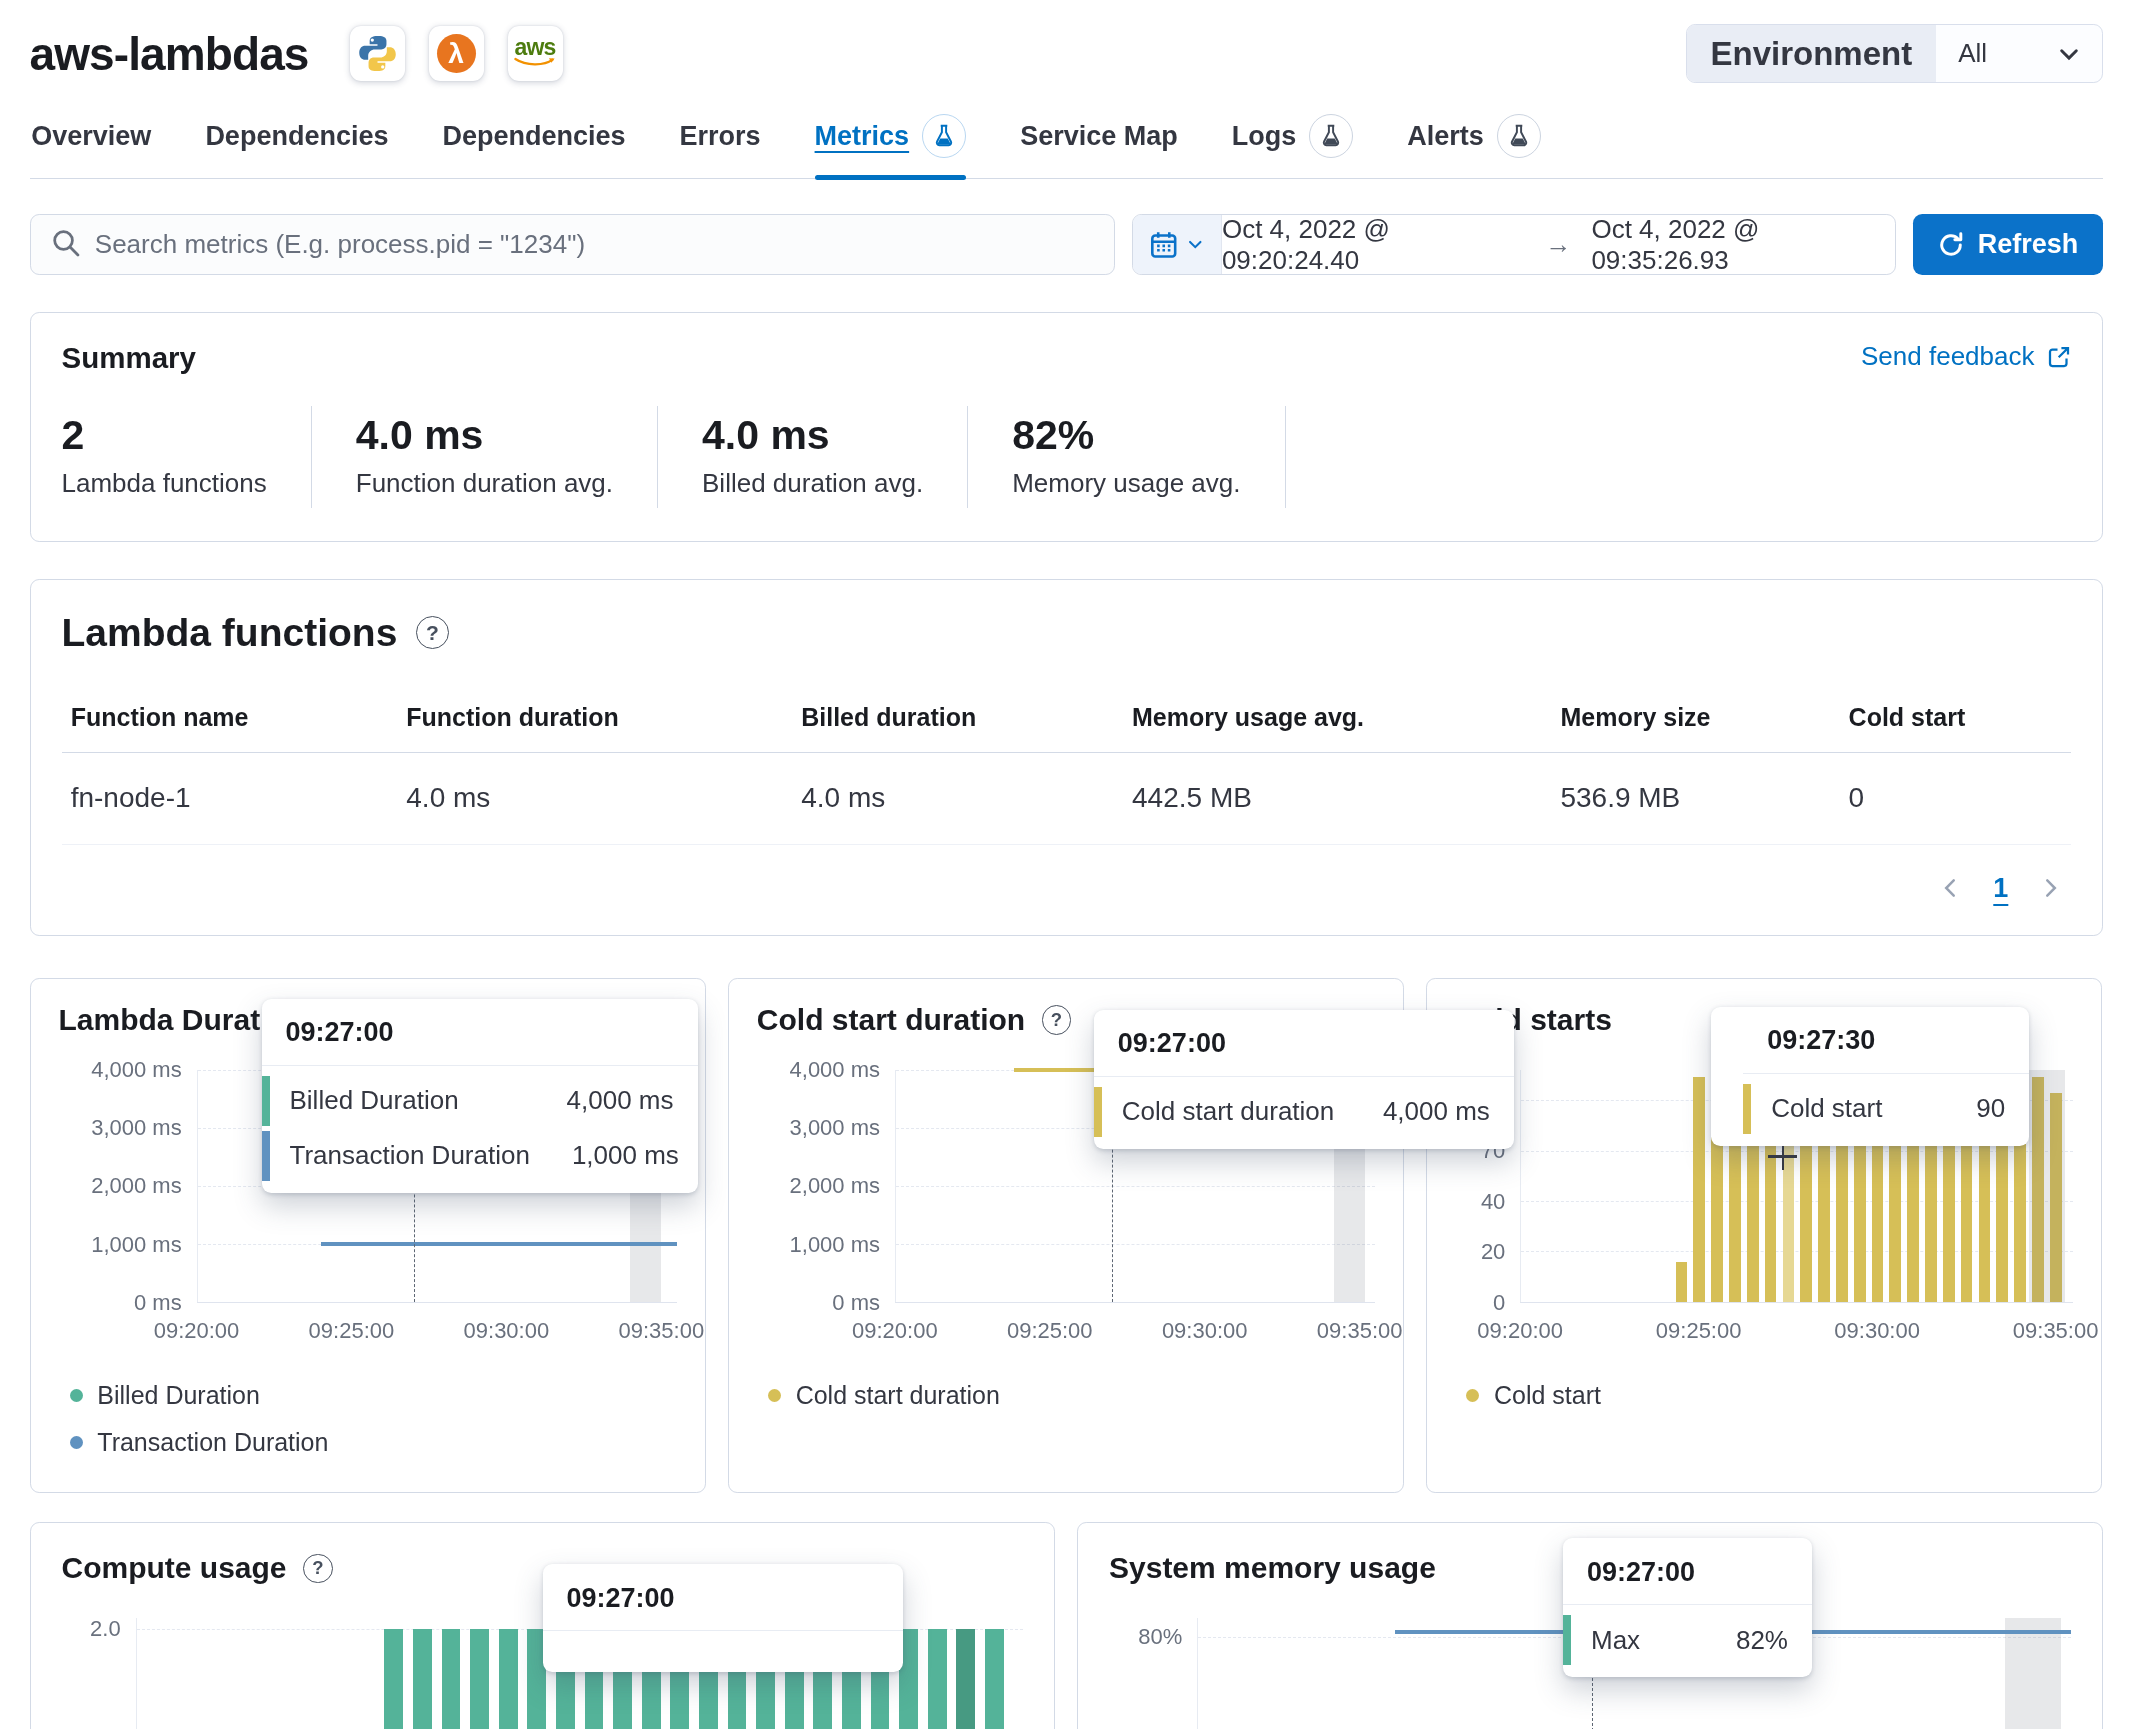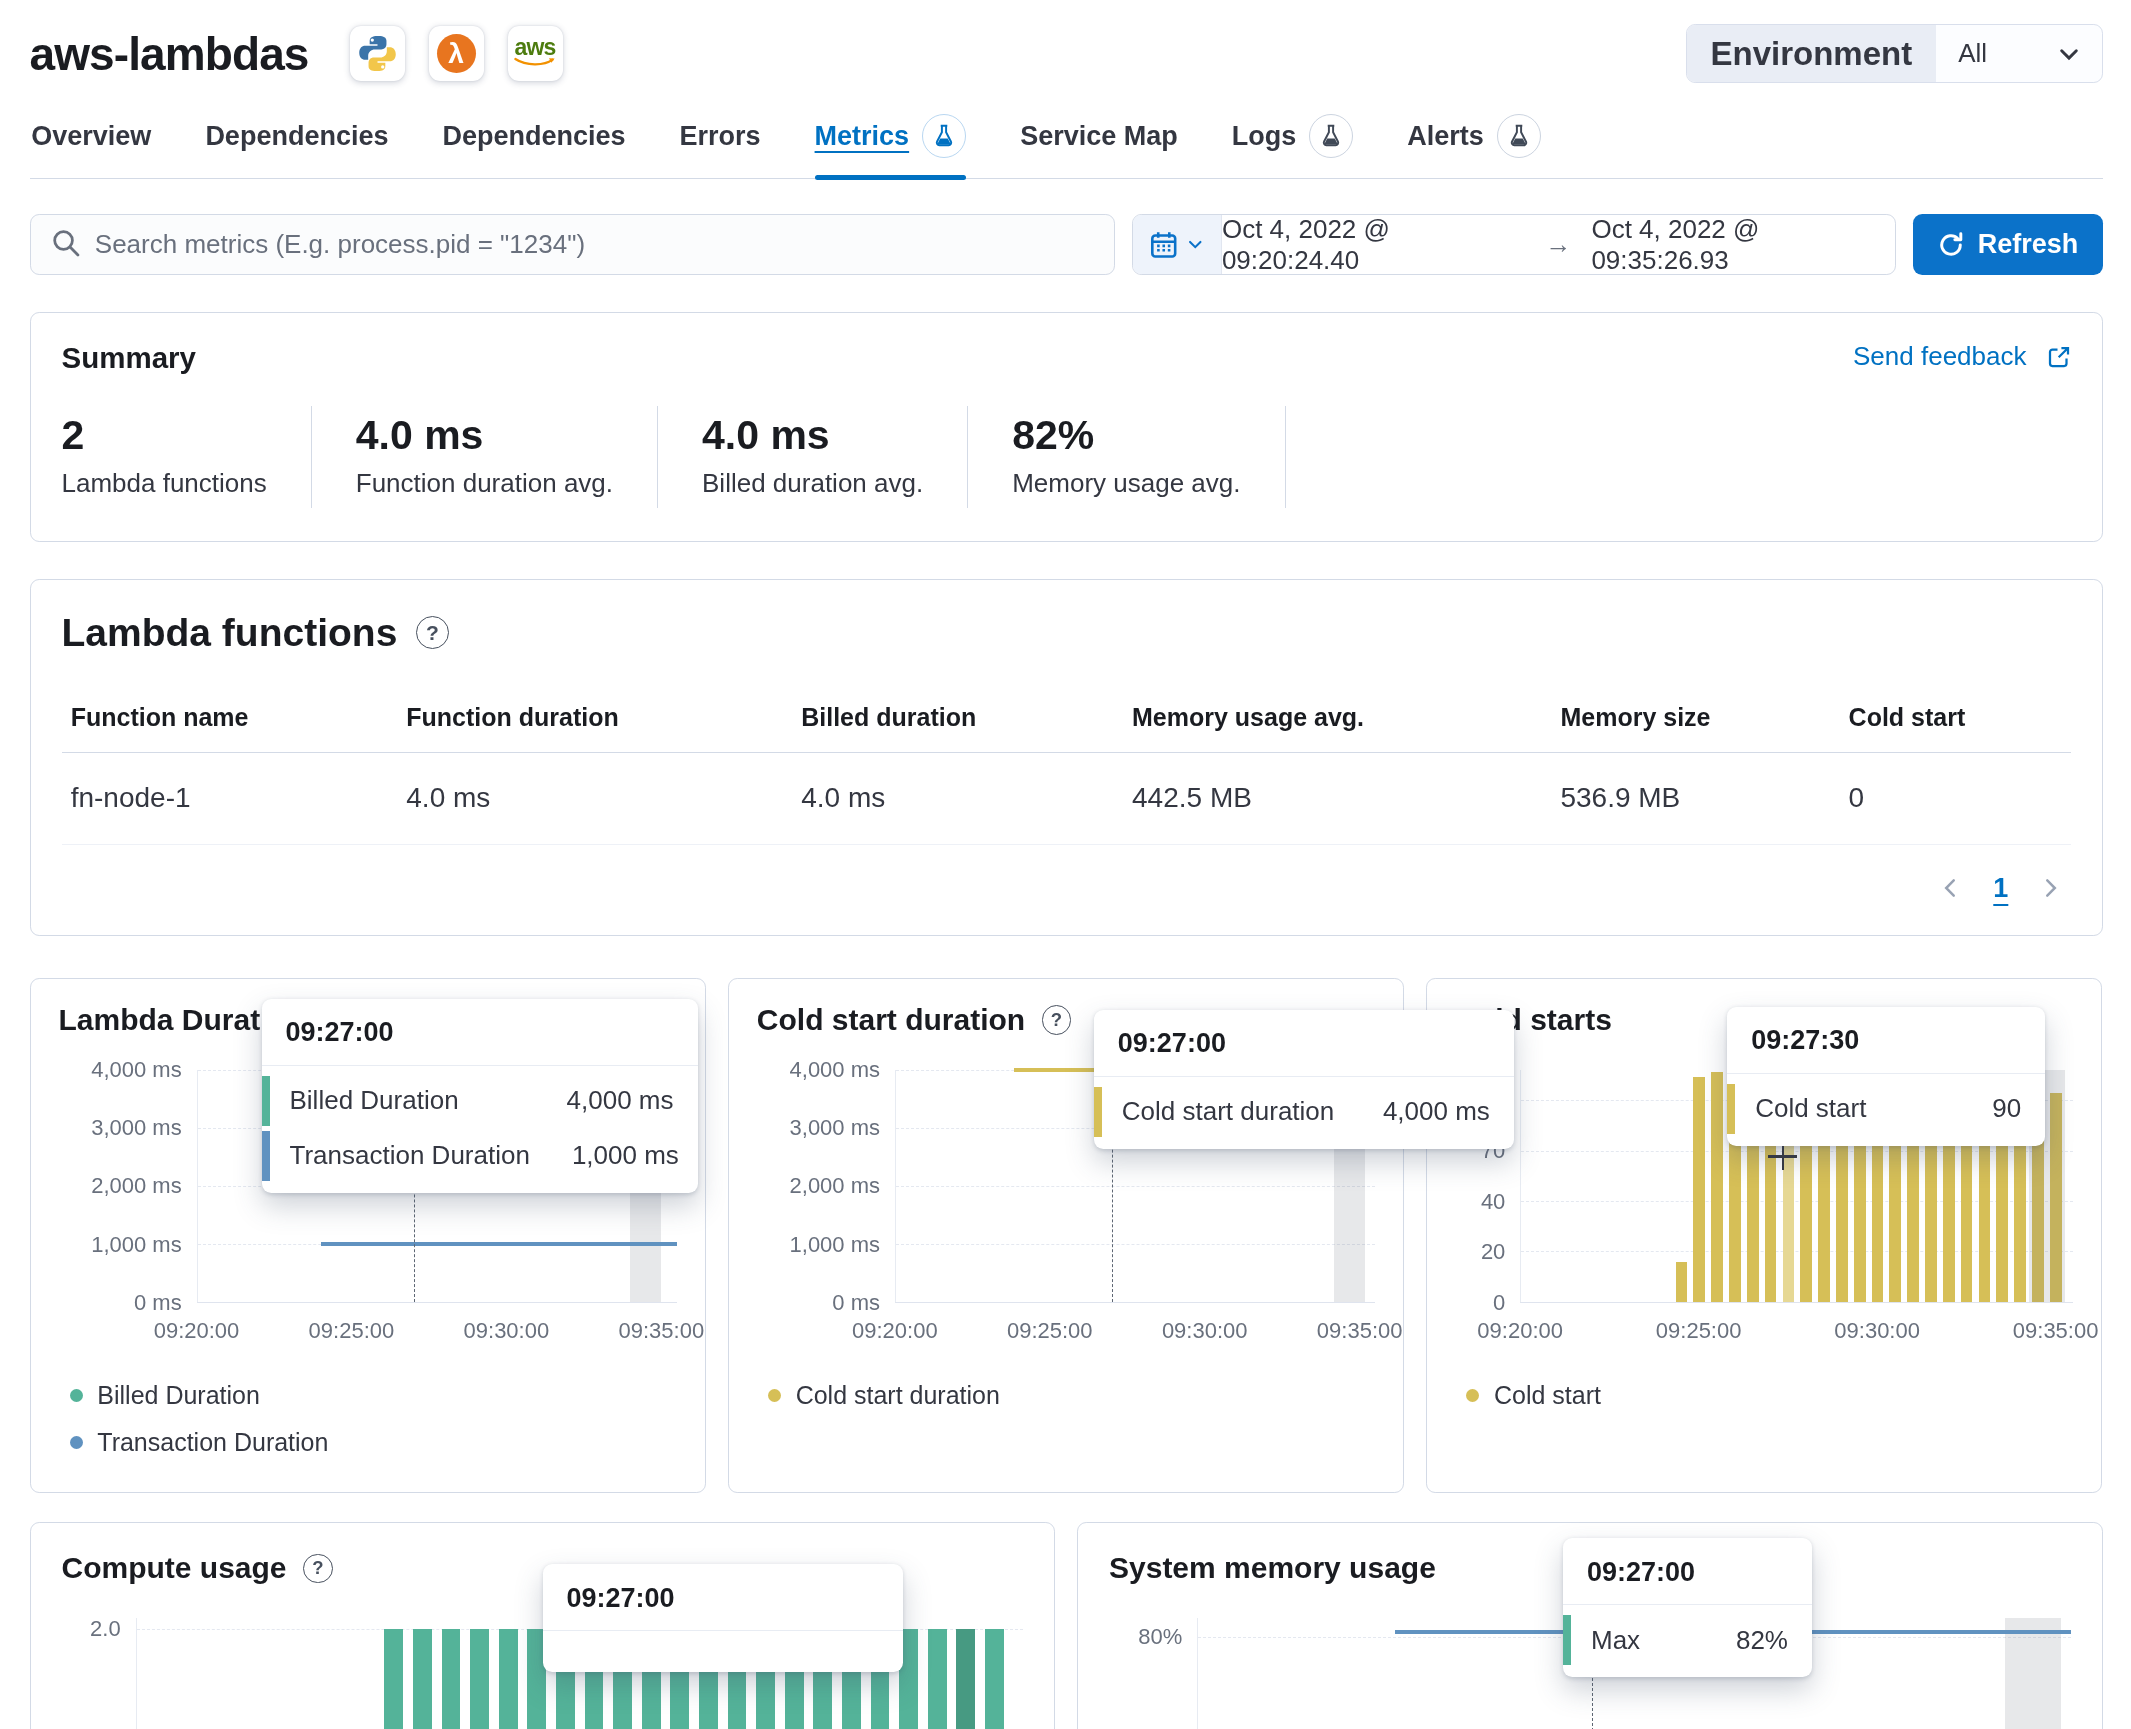--- a/index.html
+++ b/index.html
@@ -53,21 +53,21 @@
   .btn-refresh { width:190px; height:61px; background:#0b72c9; border:none; border-radius:9.2px;
     color:#fff; font-size:27px; font-weight:600; display:flex; align-items:center; justify-content:center;
     gap:13px; cursor:pointer; font-family:inherit; }
 
   
   .card { border:0.9px solid #d3dae6; border-radius:9.2px; background:#fff; position:relative; }
   .summary { margin-top:37px; padding:28px 31px 33px 31px; }
   .summary-top { display:flex; align-items:flex-start; }
   .summary-top h2 { font-size:29.5px; font-weight:700; color:#1a1c21; }
   .feedback { margin-left:auto; color:#0071c2; font-size:26px; font-weight:500; display:flex;
-    align-items:center; gap:20px; cursor:pointer; text-decoration:none; }
+    align-items:center; gap:12px; cursor:pointer; text-decoration:none; }
   .stats { display:flex; margin-top:31px; }
   .stat { padding:5.5px 44px 9.2px 0; border-right:0.9px solid #d3dae6; margin-right:44px; }
   .stat .v { font-size:41px; font-weight:700; color:#1a1c21; }
   .stat .l { font-size:26px; color:#343741; margin-top:9.2px; }
 
   .fn-card { margin-top:37px; padding:31px; }
   .fn-title { display:flex; align-items:center; gap:18.5px; }
   .fn-title h2 { font-size:39px; font-weight:700; color:#1a1c21; }
   .help-ic { width:33px; height:33px; border:1.8px solid #47505e; border-radius:50%; color:#47505e;
     font-size:21px; font-weight:600; display:flex; align-items:center; justify-content:center; cursor:pointer; }
@@ -485,21 +485,21 @@
               <div class="xtick" style="left: 96.7742%;">09:35:00</div>
             </div>
         </div>
       </div>
       <div class="legend">
         <div class="leg-item">
           <span class="leg-dot" style="background: rgb(214, 191, 87);"></span>
           <span>Cold start</span>
         </div>
       </div>
-      <div class="tooltip" style="left:300px; top:28px; width:318px;">
+      <div class="tooltip" style="left:284px; top:28px; width:318px;padding-left:32px;">
         <div class="tip-head">09:27:30</div>
         <div class="tip-rows">
           <div class="tip-row">
             <span class="tip-strip" style="background: rgb(214, 191, 87);"></span>
             <span class="tip-label">Cold start</span>
             <span class="tip-val">90</span>
           </div>
         </div>
       </div>
     </div>

